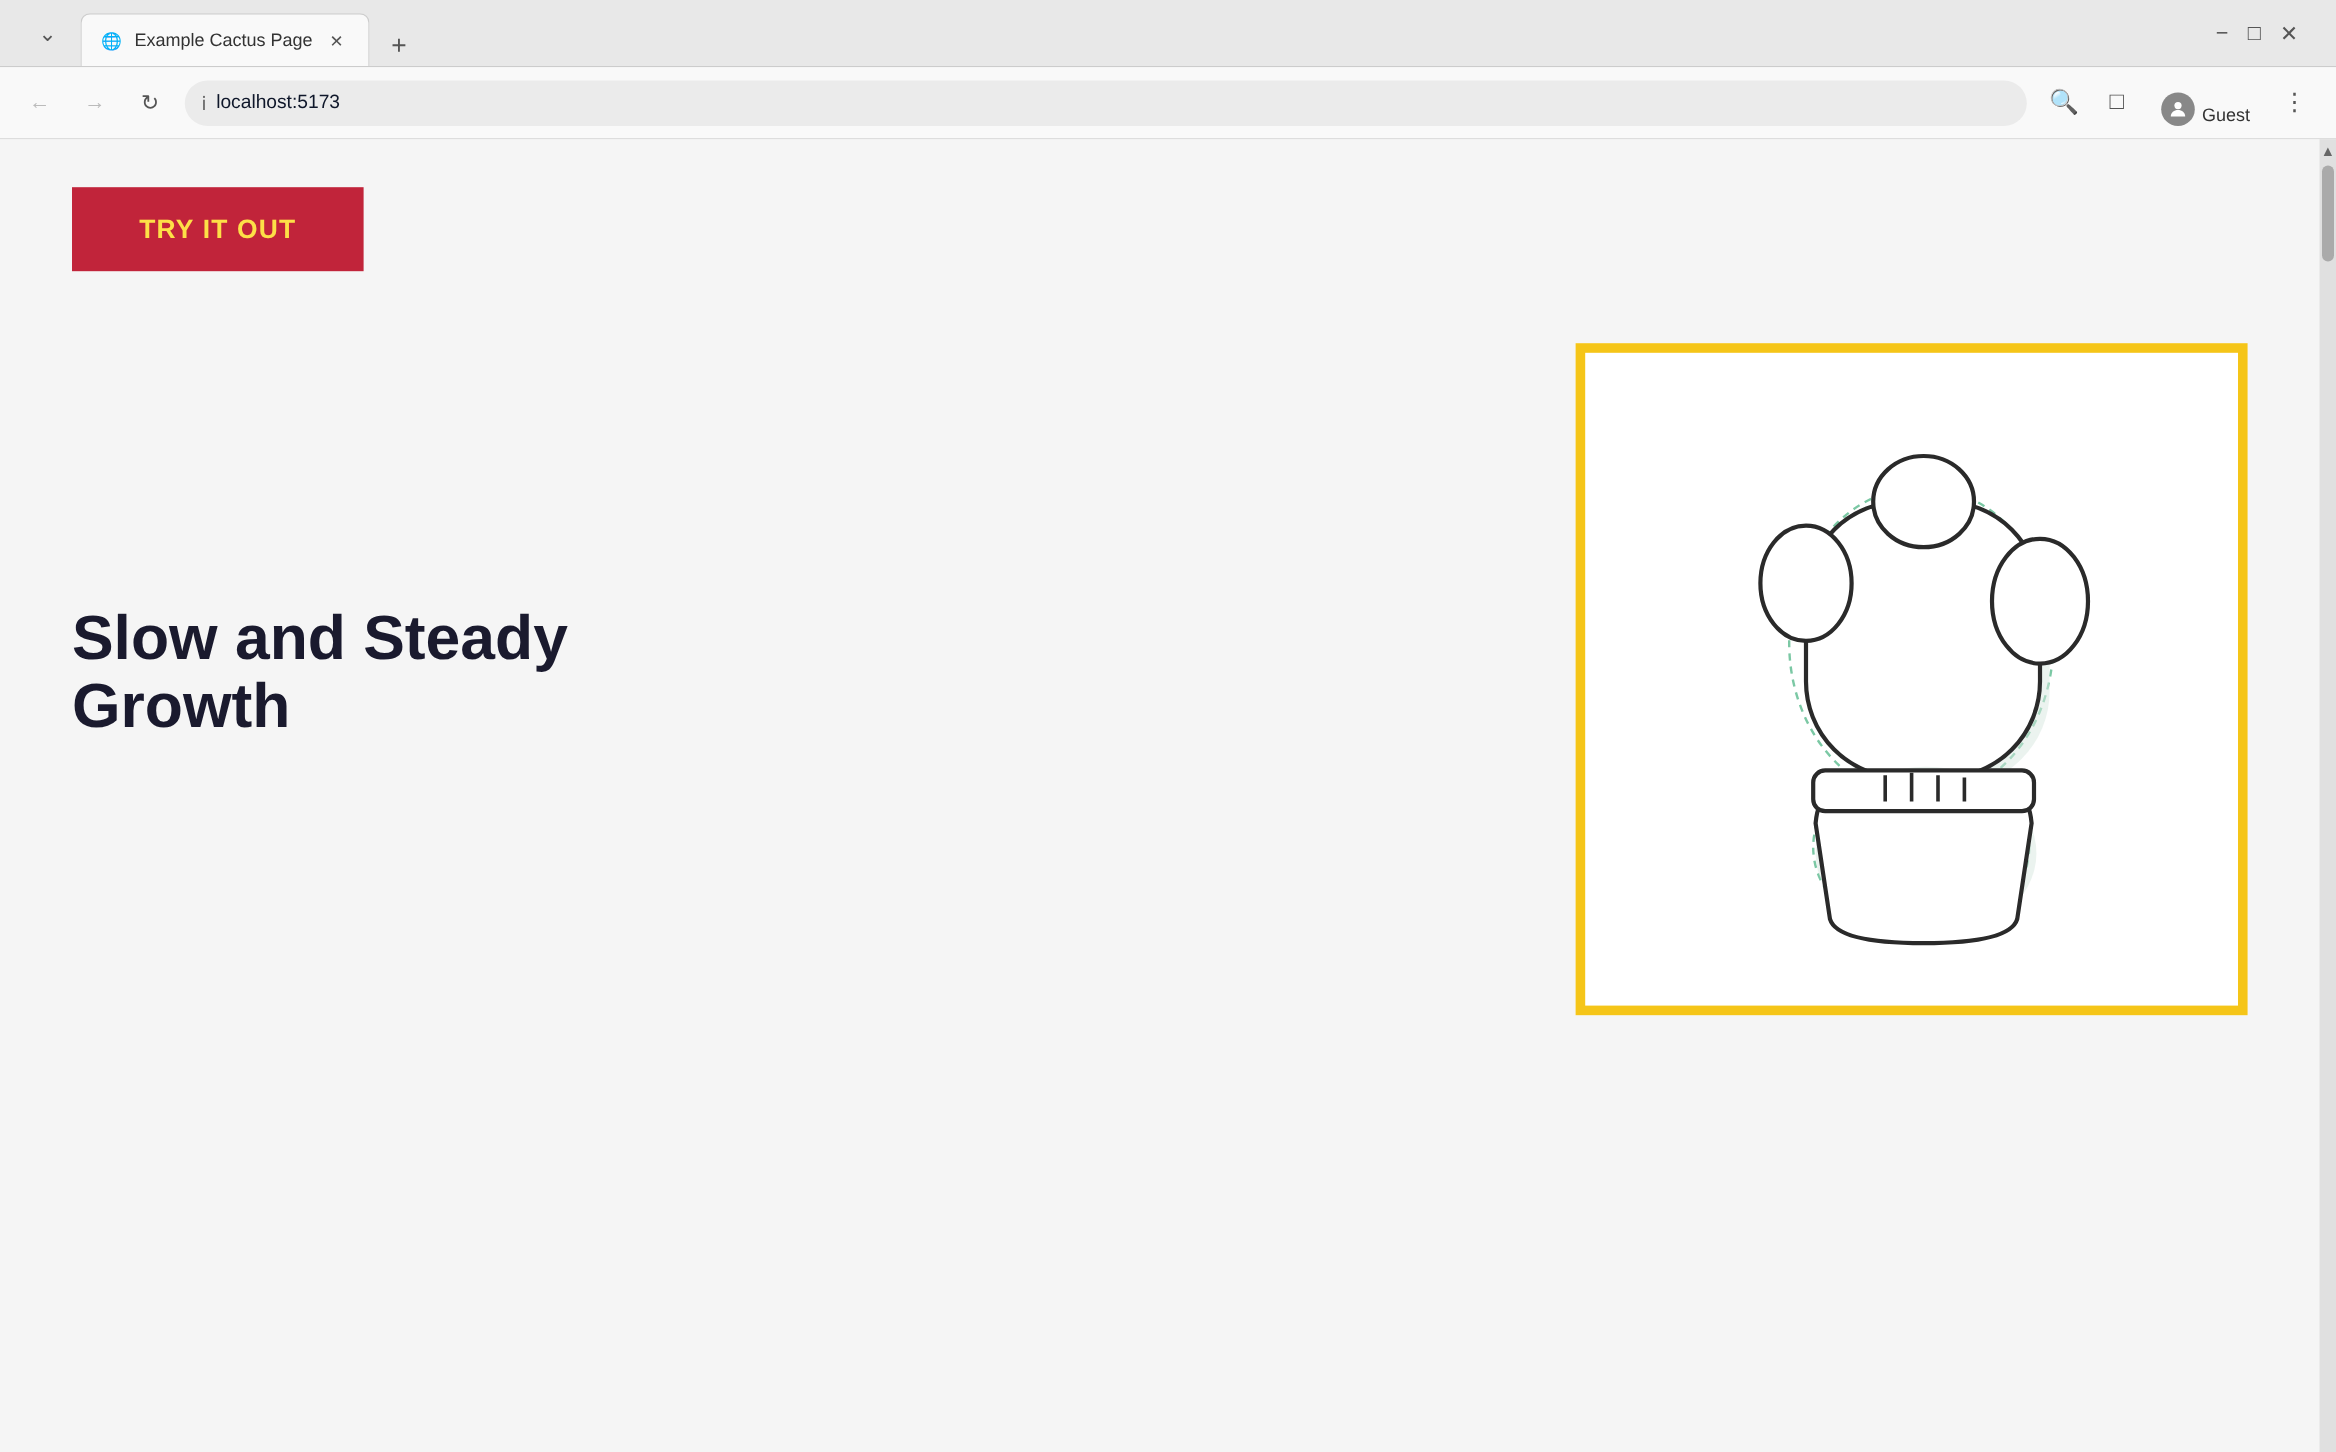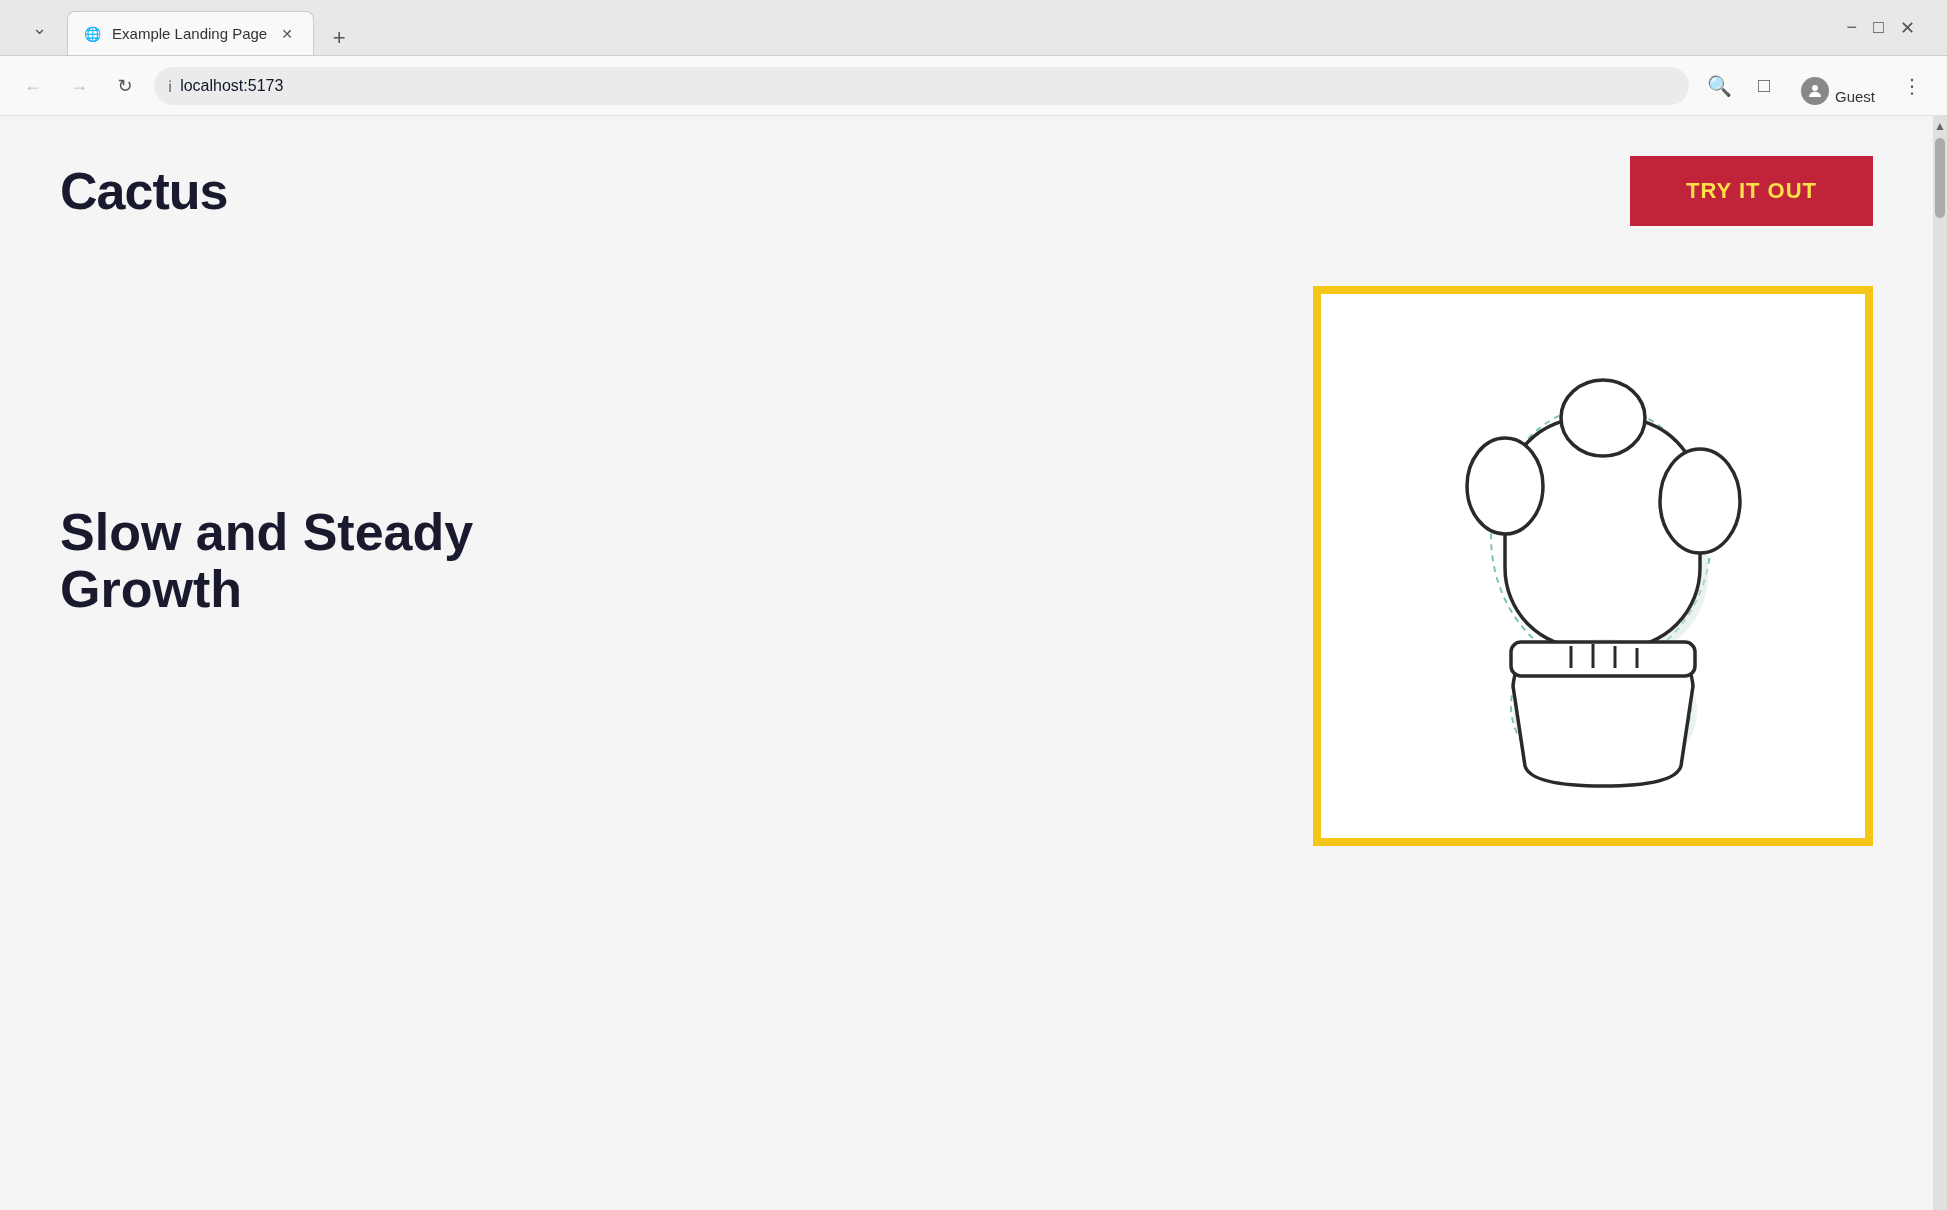--- a/index.html
+++ b/index.html
@@ -315,21 +315,21 @@
 
 <div class="browser-window">
 
   <div class="title-bar">
     <div class="window-controls">
       <span class="win-ctrl">⌄</span>
     </div>
     <div class="tab-area">
       <div class="tab-active">
         <span class="tab-favicon">🌐</span>
-        <span>Example Landing Page</span>
+        <span>Example Cactus Page</span>
         <span class="tab-close">✕</span>
       </div>
       <div class="tab-new">+</div>
     </div>
     <div class="window-controls">
       <span class="win-ctrl">−</span>
       <span class="win-ctrl">□</span>
       <span class="win-ctrl">✕</span>
     </div>
   </div>
@@ -356,21 +356,20 @@
       </div>
       <div class="toolbar-btn">⋮</div>
     </div>
   </div>
 
   <div class="browser-content-wrapper">
     <div class="browser-content">
       <div class="page-content">
 
         <div class="page-header">
-          <span class="page-logo">Cactus</span>
           <button class="try-it-out-btn">TRY IT OUT</button>
         </div>
 
         <div class="hero-section">
           <div class="hero-text">
             <div class="hero-title">Slow and Steady Growth</div>
           </div>
 
           <div class="cactus-frame">
             <div class="cactus-svg-container">

